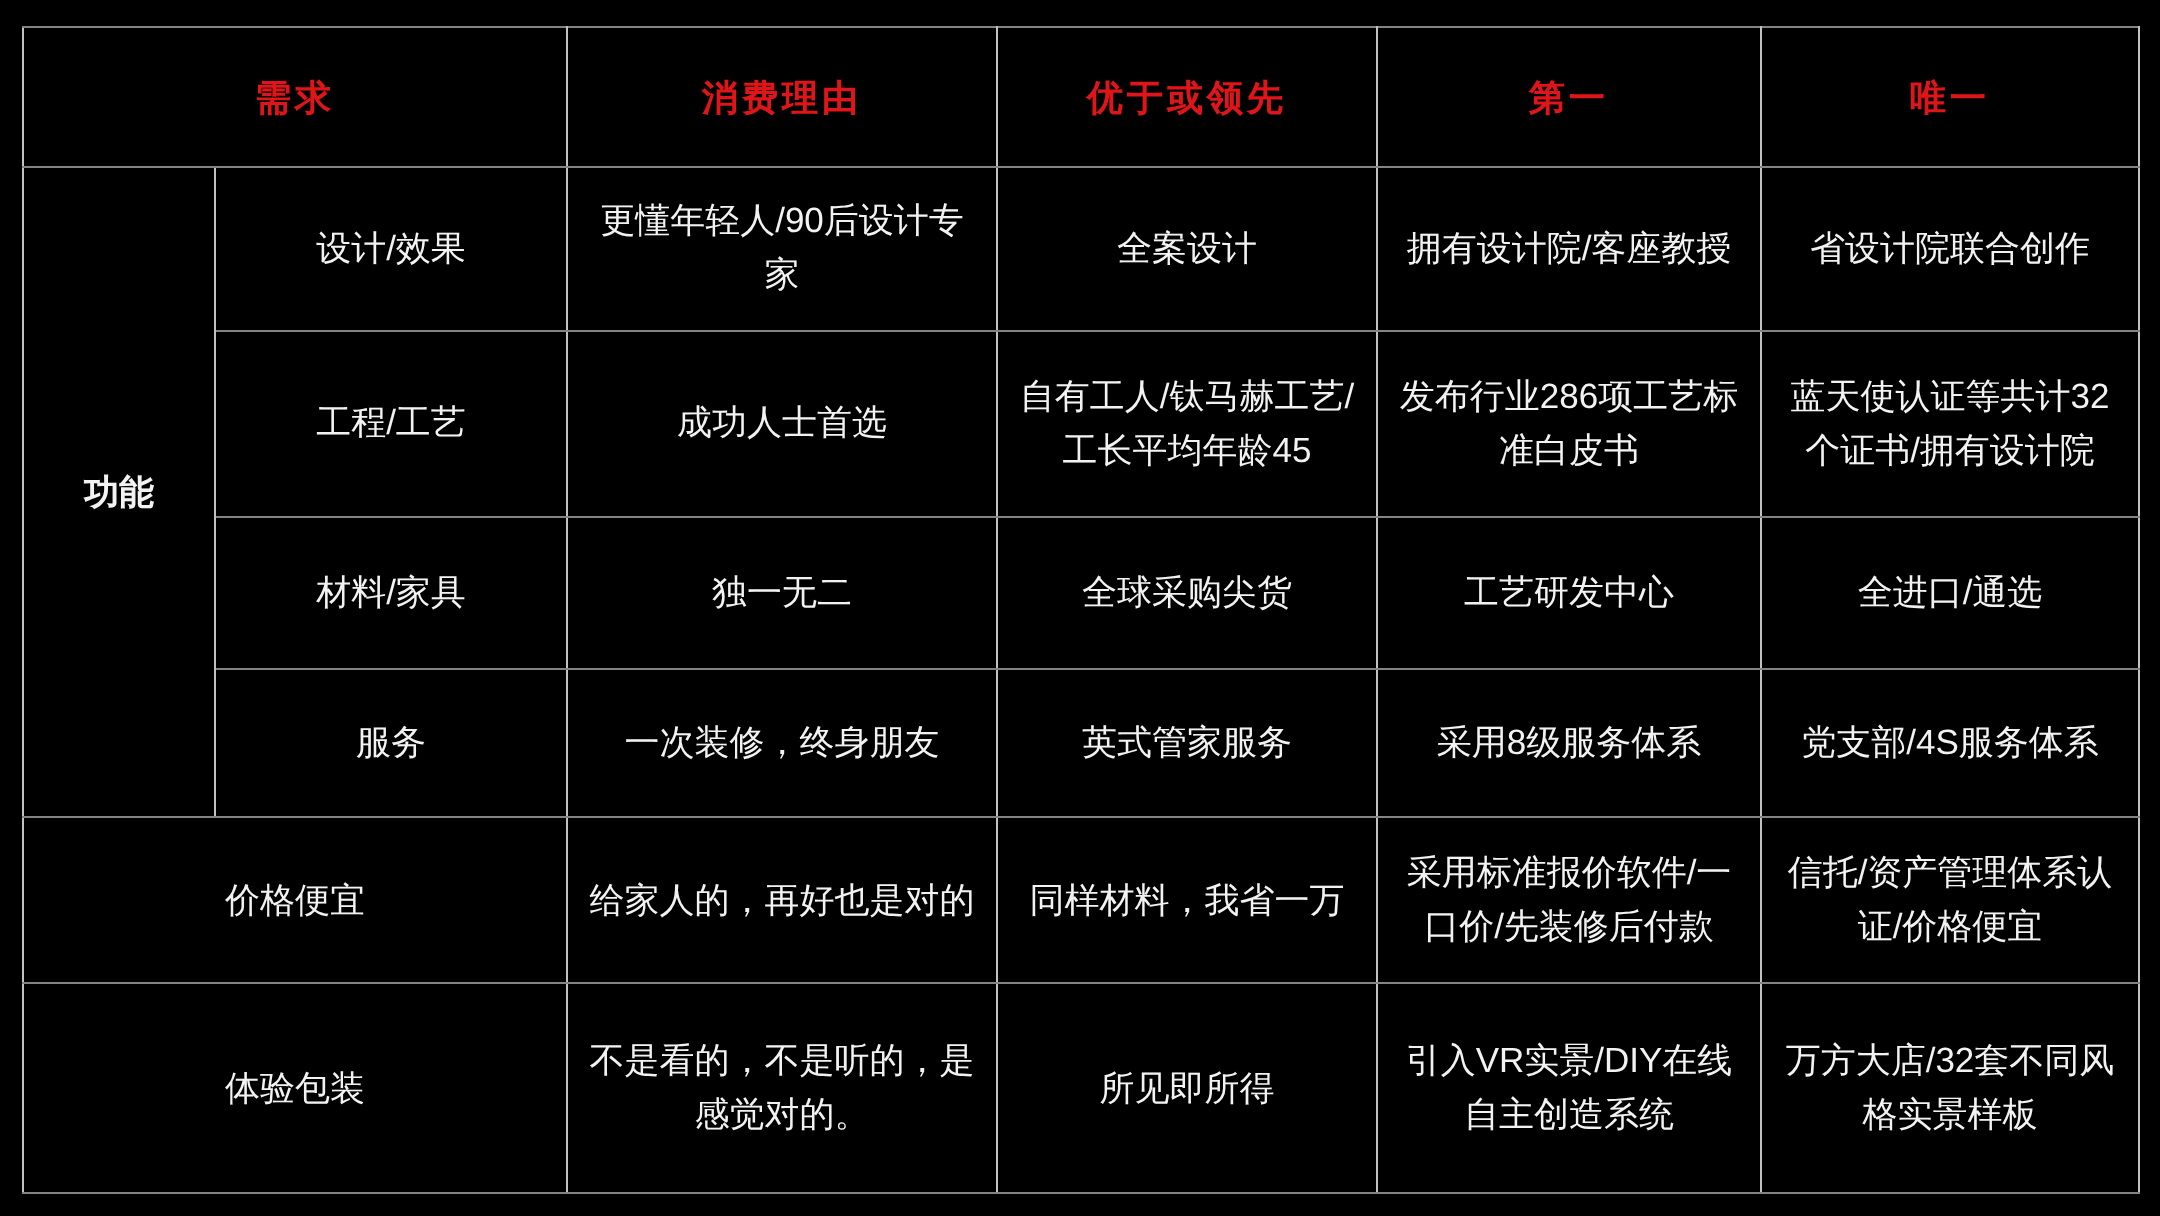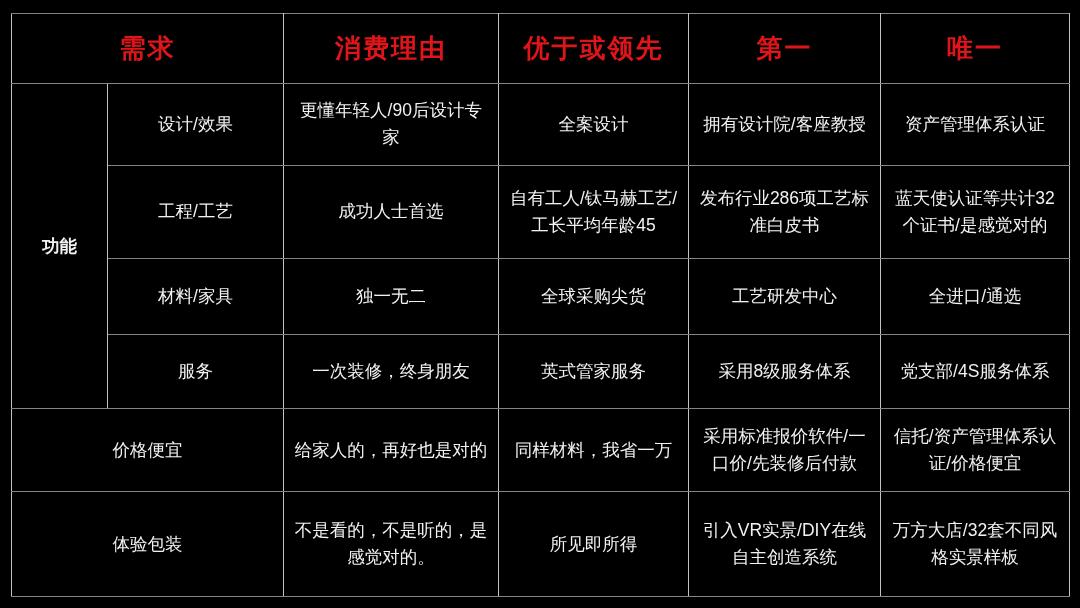--- a/index.html
+++ b/index.html
@@ -34,21 +34,21 @@
     border-bottom: 1px solid #848484;
     text-align: center;
     vertical-align: middle;
     padding: 4px 10px;
     box-sizing: border-box;
     word-break: break-all;
   }
   table.matrix { border: 1px solid #6f6f6f; }
   thead th {
     color: #e01519;
-    font-size: 26px;
+    font-size: 18px;
     font-weight: bold;
     letter-spacing: 2px;
     border-bottom: 3px solid #ffffff;
     height: 70px;
   }
   tbody td, tbody th {
     color: #f2f2f2;
     font-size: 17.5px;
     font-weight: normal;
     line-height: 1.55;
@@ -83,28 +83,28 @@
         <th>唯一</th>
       </tr>
     </thead>
     <tbody>
       <tr class="r1">
         <th rowspan="4">功能</th>
         <td>设计/效果</td>
         <td>更懂年轻人/90后设计专家</td>
         <td>全案设计</td>
         <td>拥有设计院/客座教授</td>
-        <td>资产管理体系认证</td>
+        <td>省设计院联合创作</td>
       </tr>
       <tr class="r2">
         <td>工程/工艺</td>
         <td>成功人士首选</td>
         <td>自有工人/钛马赫工艺/工长平均年龄45</td>
         <td>发布行业286项工艺标准白皮书</td>
-        <td>蓝天使认证等共计32个证书/是感觉对的</td>
+        <td>蓝天使认证等共计32个证书/拥有设计院</td>
       </tr>
       <tr class="r3">
         <td>材料/家具</td>
         <td>独一无二</td>
         <td>全球采购尖货</td>
         <td>工艺研发中心</td>
         <td>全进口/通选</td>
       </tr>
       <tr class="r4">
         <td>服务</td>

